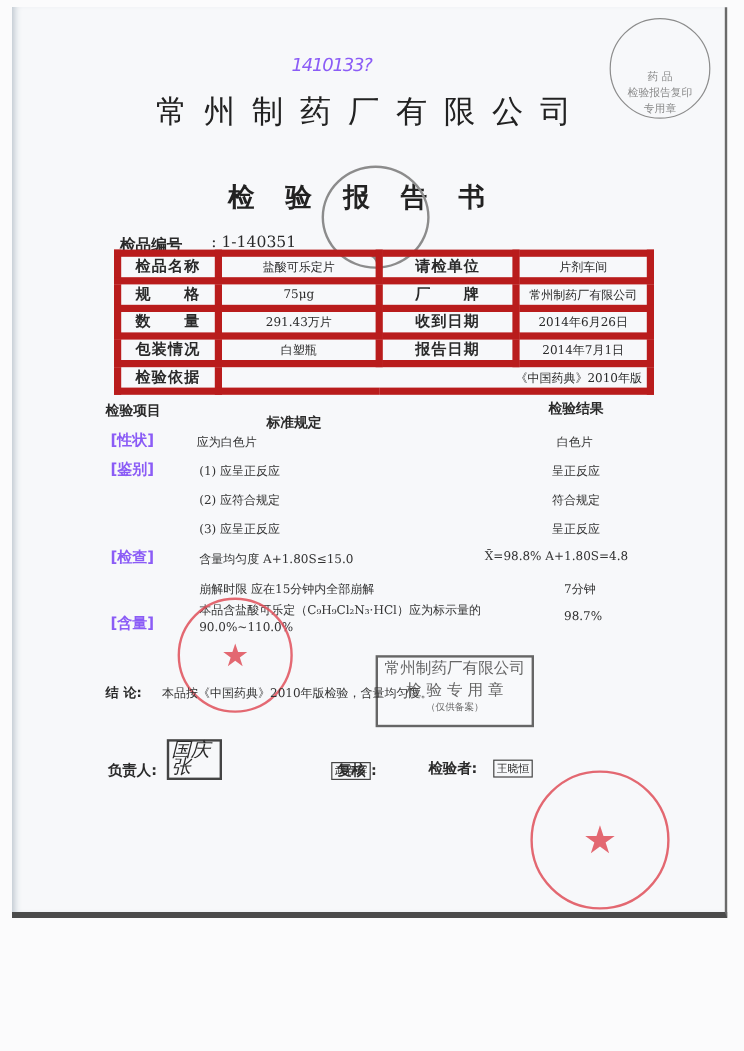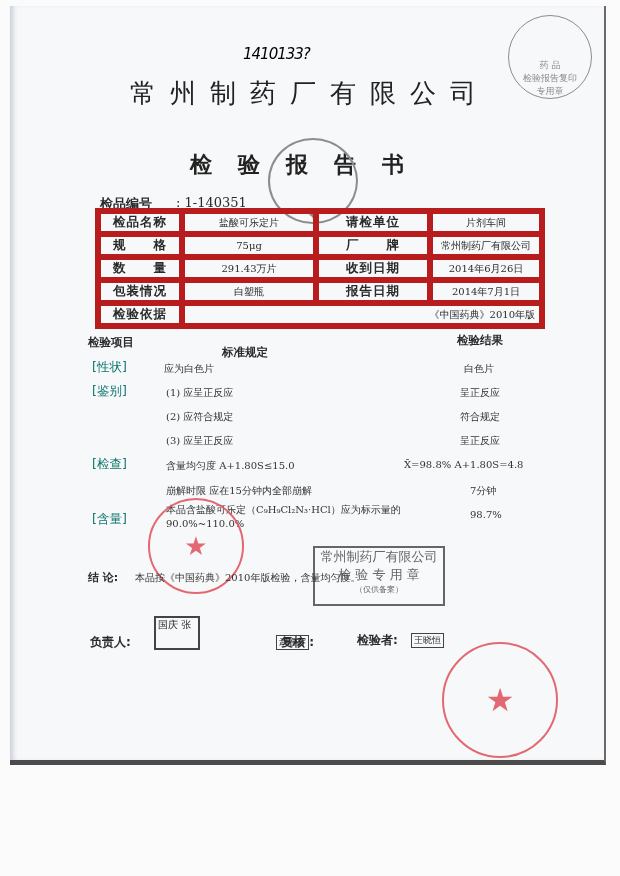--- a/index.html
+++ b/index.html
@@ -6,36 +6,36 @@
   body {
     width:620px; height:876px; background:#fbfbfc; position:relative; overflow:hidden;
     font-family: "DejaVu Serif", "Liberation Serif", serif; color:#2a2a2a;
   }
   .sheet {
     position:absolute; left:10px; top:6px; width:594px; height:754px;
     background:#f7f8fa; border-right:2px solid #6a6a6a; border-bottom:5px solid #4b4b4b;
     box-shadow: inset 6px 0 6px -4px #b9c3cc;
   }
   .abs { position:absolute; }
-  .handwrite { left:243px; top:45px; font-family:"DejaVu Sans", sans-serif; font-size:15px; color:#000000; font-style:italic; letter-spacing:-1px; }
+  .handwrite { left:243px; top:45px; font-family:"DejaVu Sans", sans-serif; font-size:15px; color:#8b5cf6; font-style:italic; letter-spacing:-1px; }
   .company { left:0; width:620px; top:76px; text-align:center; font-size:26px; letter-spacing:14px; color:#222; }
   .title { left:0; width:620px; top:150px; text-align:center; font-size:22px; font-weight:bold; letter-spacing:26px; color:#222; }
   .serial-label { left:100px; top:195px; font-size:13px; font-weight:bold; font-family:"DejaVu Sans", sans-serif; }
   .serial-value { left:176px; top:195px; font-size:13px; }
   table.info {
     position:absolute; left:95px; top:208px; width:450px; border-collapse:collapse;
     font-size:10px;
   }
   table.info td { border:6px solid #b91c1c; height:15px; padding:0 4px; text-align:center; }
   table.info td.lab { font-family:"DejaVu Sans", sans-serif; font-weight:bold; font-size:12.5px; width:70px; letter-spacing:1px; }
   table.info td.lab2 { font-family:"DejaVu Sans", sans-serif; font-weight:bold; font-size:12.5px; width:100px; letter-spacing:1px; }
   table.info td.left { text-align:right; }
   .hdr { font-family:Liberation Mono, monospace; font-weight:bold; font-size:11.5px; }
   .row-text { font-size:10px; color:#333; }
-  .cat { font-family:"DejaVu Sans", sans-serif; font-size:12.5px; font-weight:normal; color:#0f766e; }
+  .cat { font-family:"DejaVu Sans", sans-serif; font-size:12.5px; font-weight:bold; color:#8b5cf6; }
   .stamp-red { border:2px solid #e0505a; border-radius:50%; color:#e0505a; display:flex; align-items:center; justify-content:center; font-size:9px; opacity:0.85; text-align:center; }
   .stamp-gray { border:1.5px solid #8c8c8c; border-radius:50%; color:#8a8a8a; display:flex; align-items:flex-end; justify-content:center; font-size:9px; text-align:center; line-height:13px; }
   .rect-stamp { border:2px solid #666; color:#666; font-size:13px; text-align:center; background:rgba(255,255,255,0.2); }
   .sigbox { border:1px solid #444; font-size:9px; padding:0 2px; }
 </style>
 </head>
 <body>
 
 <div class="sheet"></div>
 
@@ -127,21 +127,21 @@
 <div class="abs rect-stamp" style="left:313px; top:546px; width:128px; height:56px;">
   <div>常州制药厂有限公司</div>
   <div>检 验 专 用 章</div>
   <div style="font-size:8px;">（仅供备案）</div>
 </div>
 
 <div class="abs" style="left:88px; top:570px; font-family:'DejaVu Sans', sans-serif; font-size:11px; font-weight:bold;">结 论:</div>
 <div class="abs row-text" style="left:135px; top:571px;">本品按《中国药典》2010年版检验，含量均匀度。</div>
 
 <div class="abs" style="left:90px; top:634px; font-family:'DejaVu Sans', sans-serif; font-size:12px; font-weight:bold;">负责人:</div>
-<div class="abs sigbox" style="left:154px; top:616px; width:38px; height:30px; font-size:10px; line-height:14px; border-width:2px;">国庆 张</div>
+<div class="abs sigbox" style="left:139px; top:616px; width:38px; height:30px; font-size:16px; line-height:14px; border-width:2px;font-style:italic;">国庆 张</div>
 <div class="abs" style="left:235px; top:634px; font-family:'DejaVu Sans', sans-serif; font-size:12px; font-weight:bold;margin-left:46px;">复核 :</div>
 <div class="abs sigbox" style="left:276px; top:635px;">武春辉</div>
 <div class="abs" style="left:357px; top:632px; font-family:'DejaVu Sans', sans-serif; font-size:12px; font-weight:bold;">检验者:</div>
 <div class="abs sigbox" style="left:411px; top:633px;">王晓恒</div>
 
 <div class="abs stamp-red" style="left:442px; top:642px; width:112px; height:112px;">
   <div style="font-size:32px;">★</div>
 </div>
 
 </body></html>

